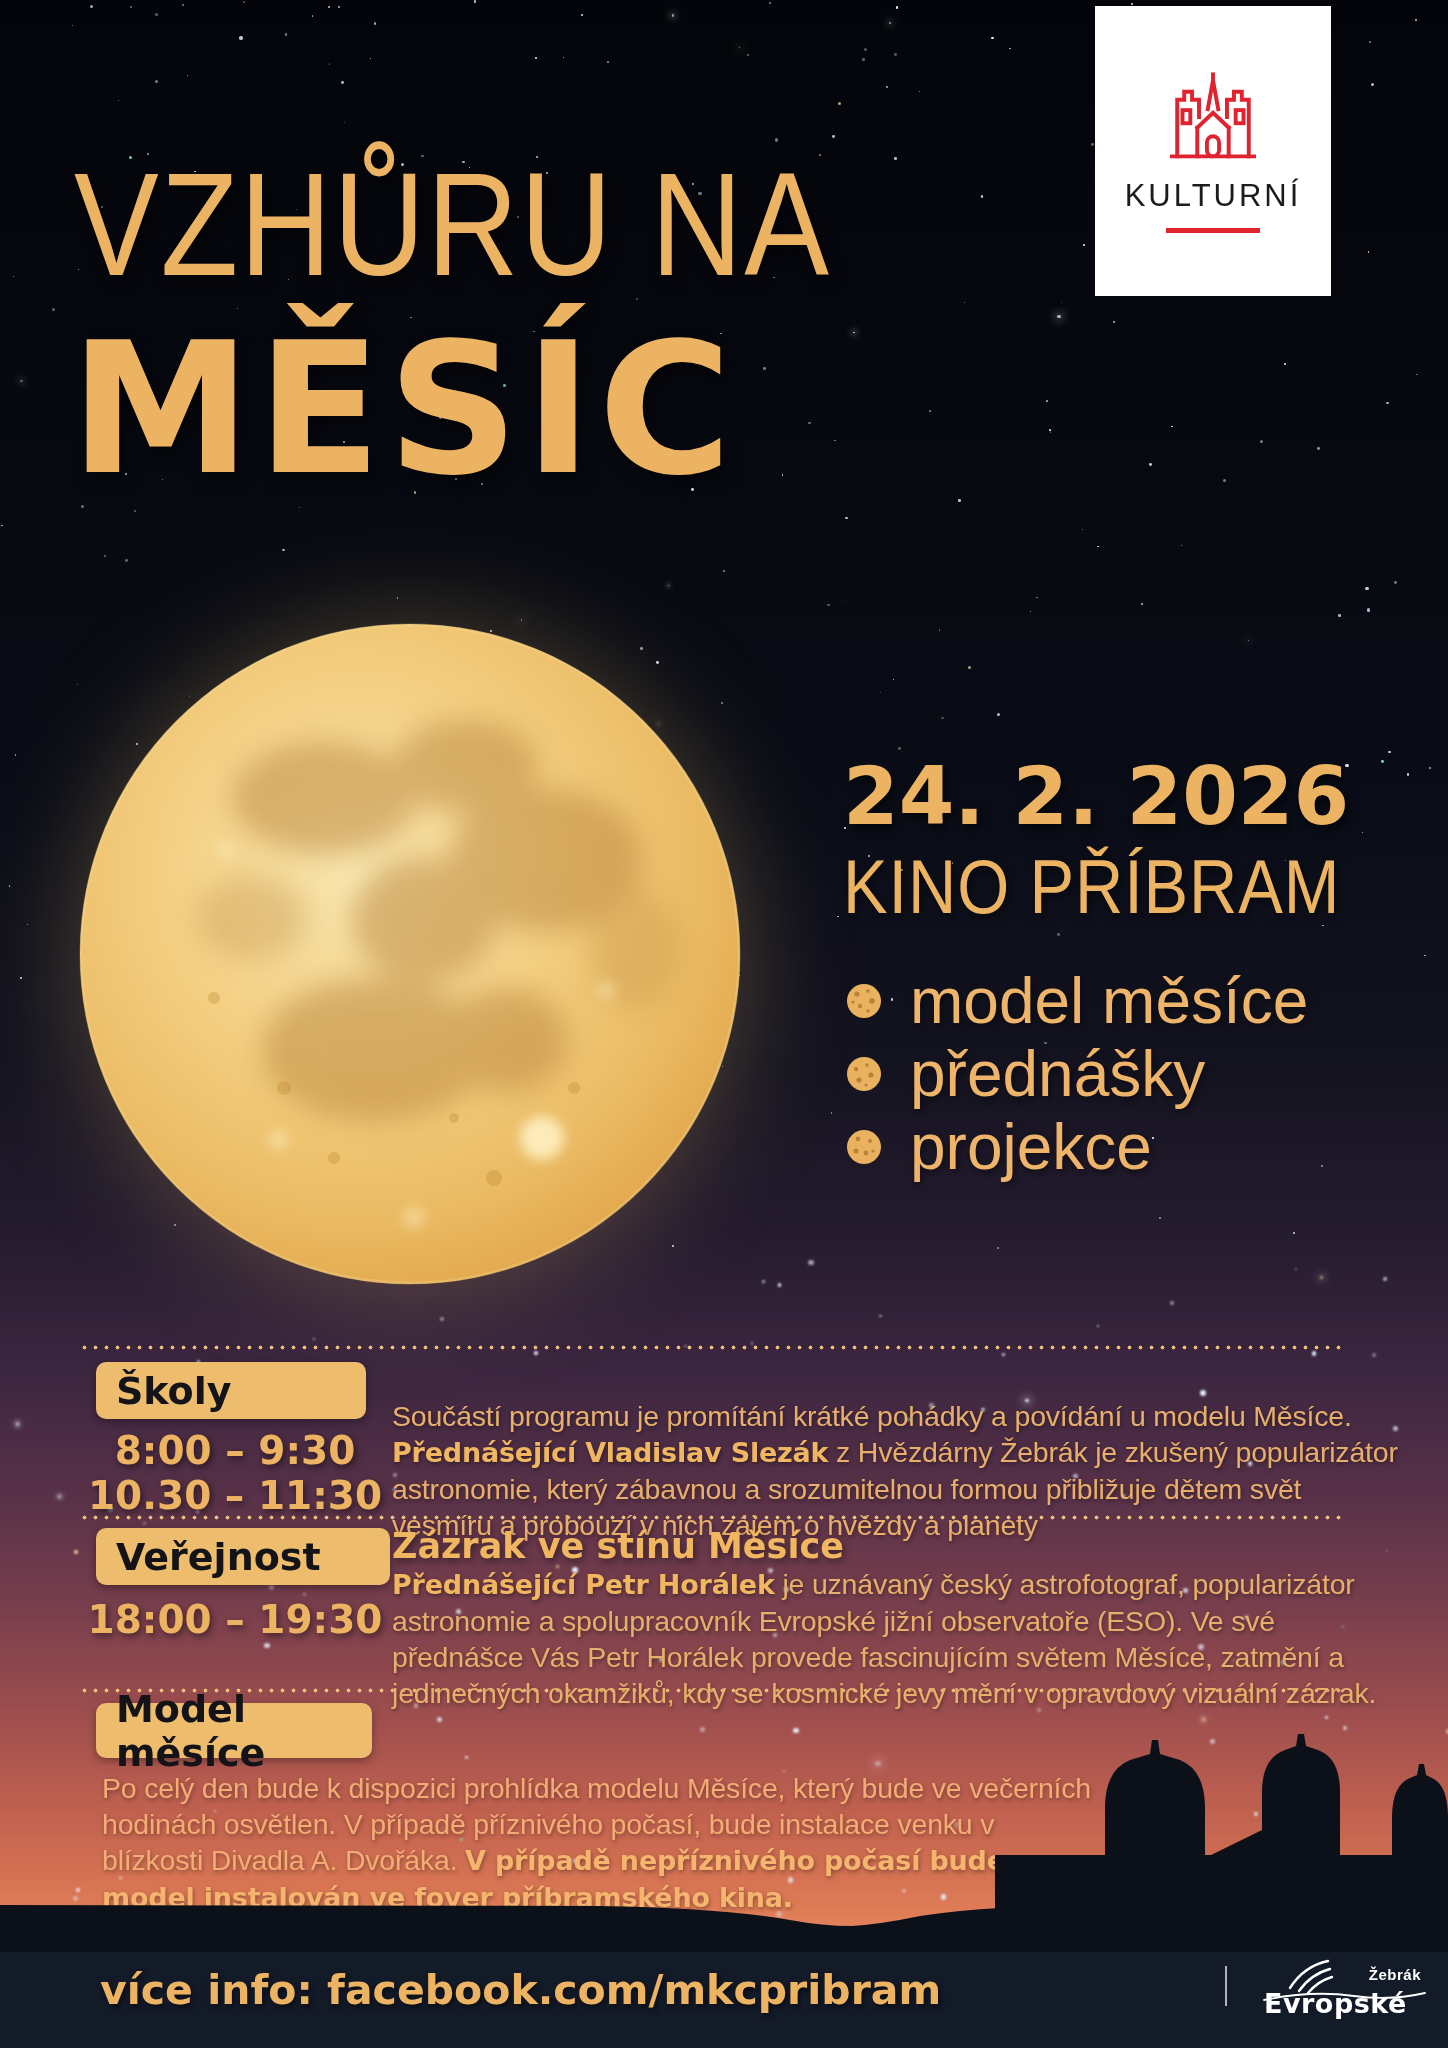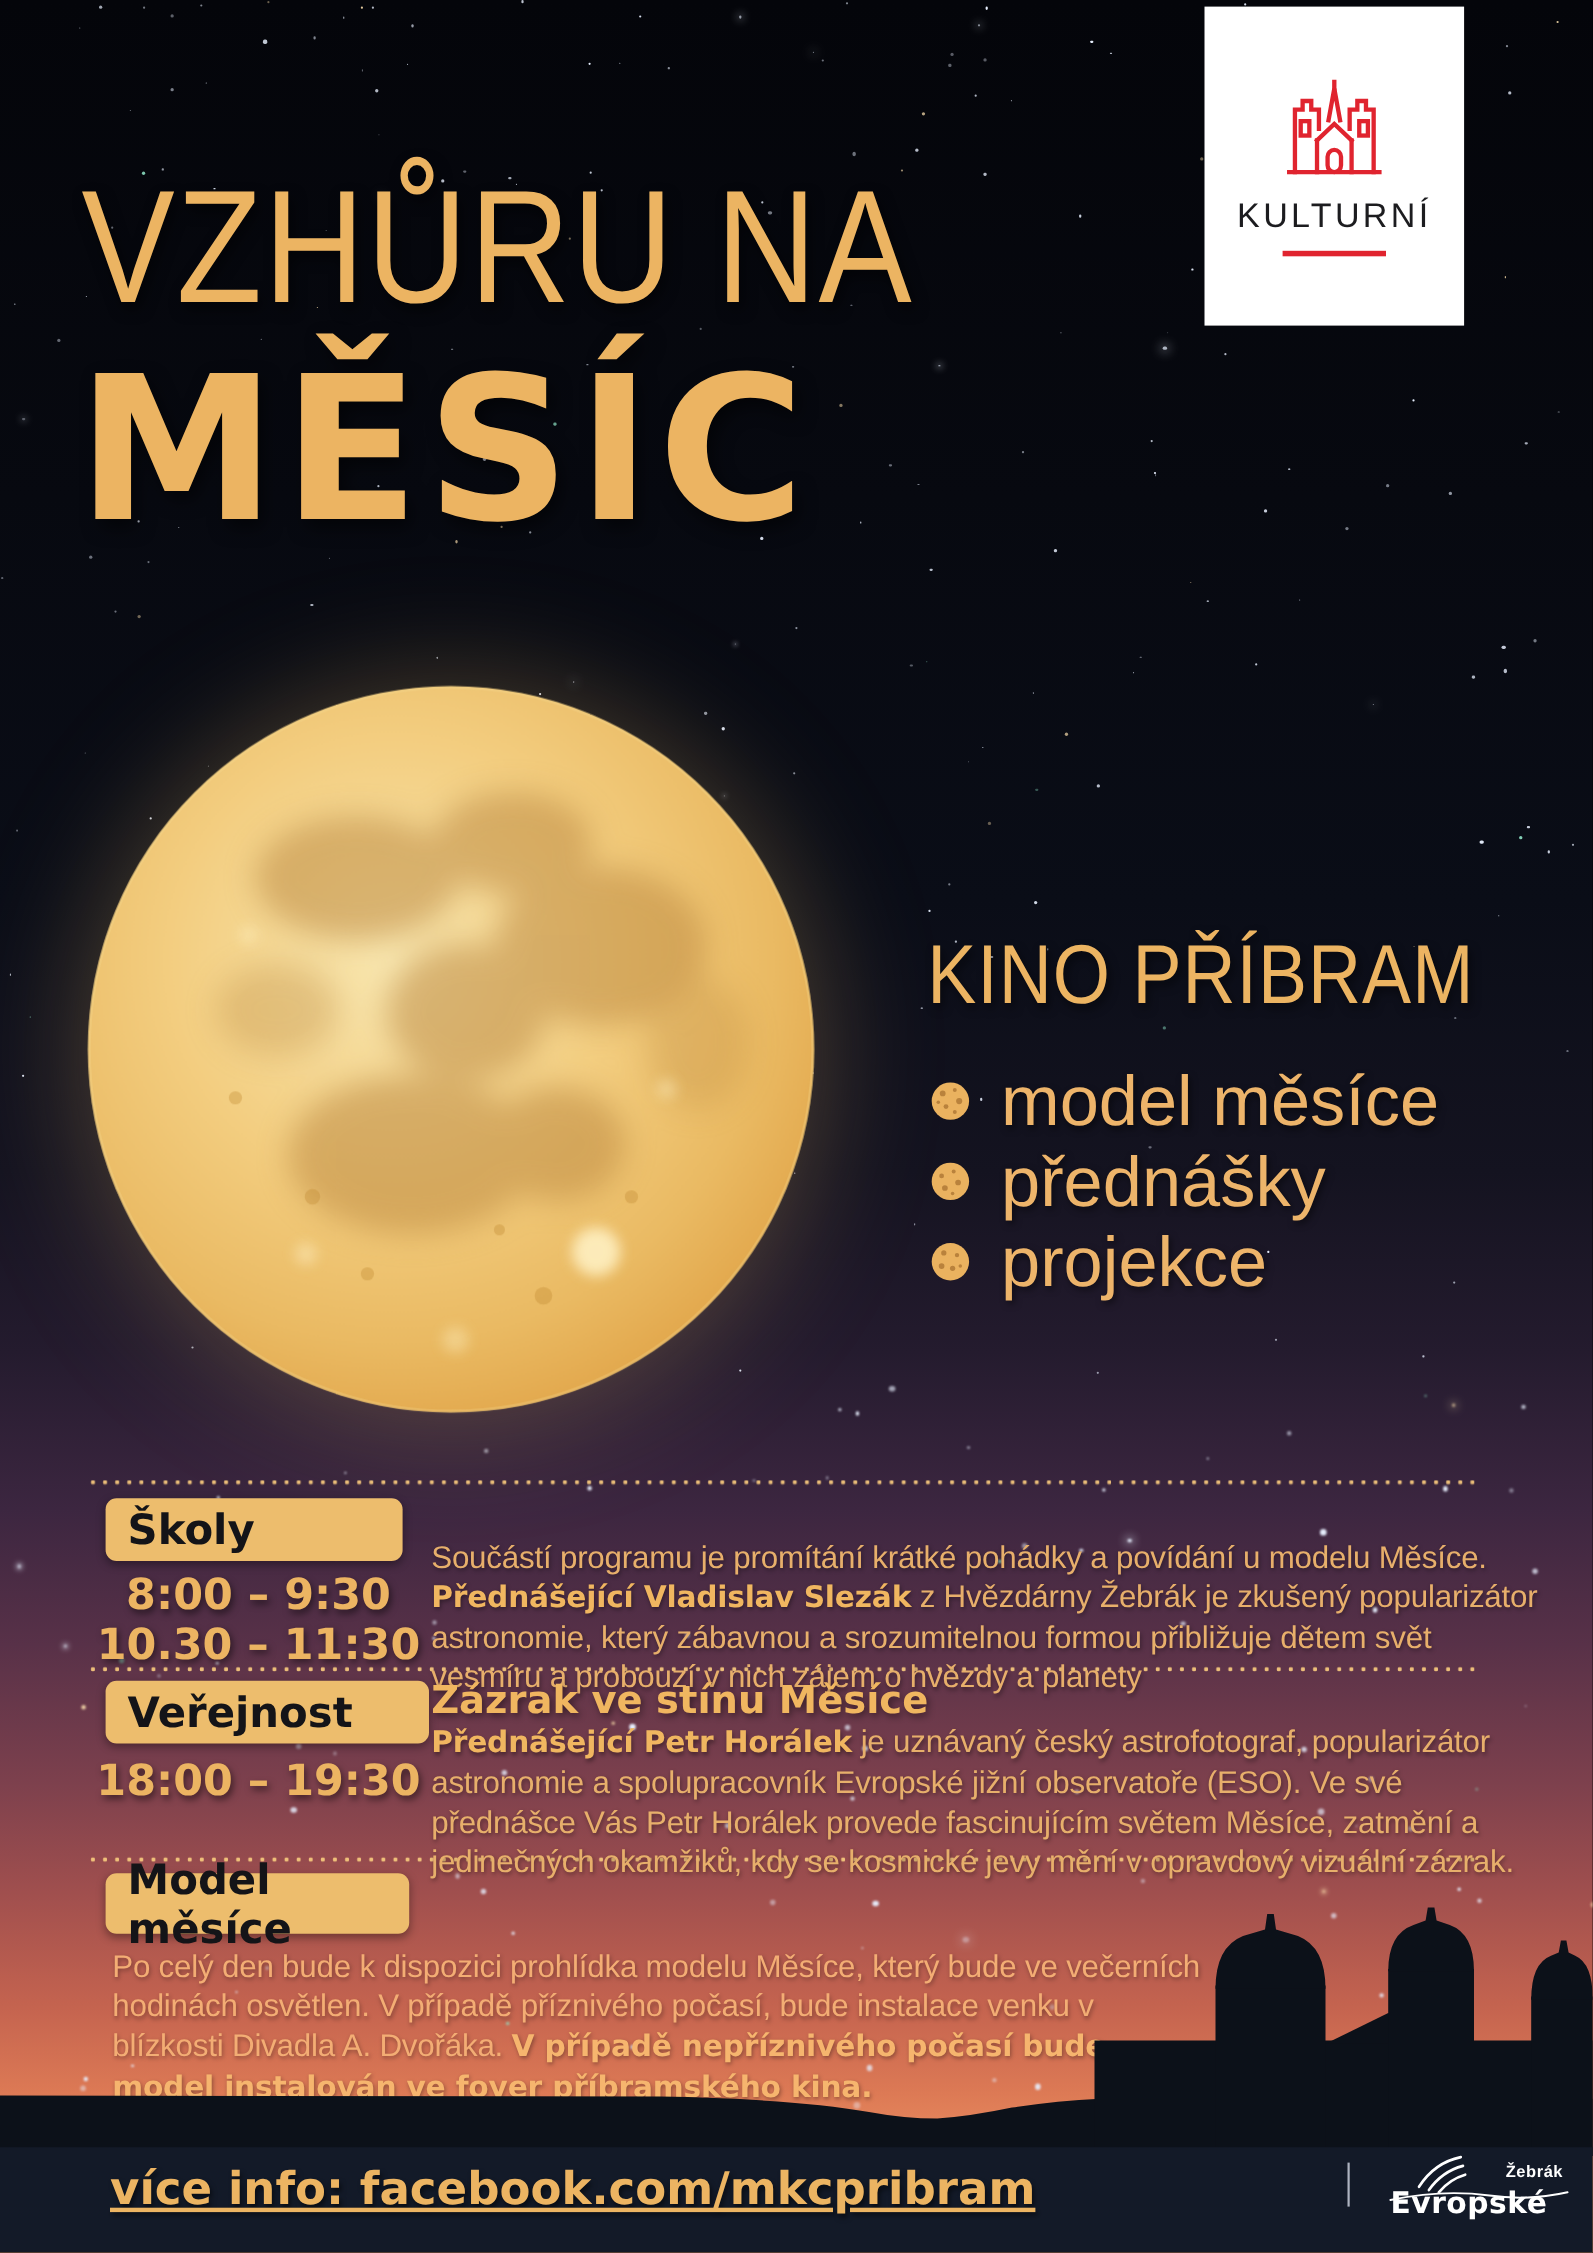--- a/index.html
+++ b/index.html
@@ -78,21 +78,21 @@
   .modelbody{position:absolute;left:102px;top:1770px;width:1000px;z-index:4;margin:0;
       font-size:28.5px;line-height:36px;color:#f3ad74;letter-spacing:-.2px;
       text-shadow:1px 2px 4px rgba(0,0,0,.35);}
   .modelbody b{font-family:"DejaVu Sans",sans-serif;font-weight:700;color:#f6b56e;font-size:27px;}
 
   .skyline{position:absolute;left:0;top:1730px;z-index:5;display:block;}
 
   .footer{position:absolute;left:0;top:1952px;width:1448px;height:96px;background:#131a28;z-index:6;}
   .fb-info{position:absolute;left:100px;top:14px;font-family:"DejaVu Sans",sans-serif;
       font-weight:800;font-size:41px;color:#ecb462;white-space:nowrap;
-      text-shadow:2px 3px 5px rgba(0,0,0,.5);text-decoration:underline;}
+      text-shadow:2px 3px 5px rgba(0,0,0,.5);}
   .mkc{position:absolute;left:944px;top:18px;display:flex;align-items:center;gap:16px;}
   .mkc-text{font-size:12.5px;letter-spacing:1.2px;font-weight:bold;color:#e3e7ef;white-space:nowrap;}
   .fdivider{position:absolute;left:1225px;top:14px;width:2px;height:40px;background:#c9cfdb;opacity:.85;}
   .obs{position:absolute;left:1262px;top:6px;width:165px;height:70px;color:#fff;}
   .obs svg{position:absolute;left:0;top:0;}
   .obs-small{position:absolute;right:6px;top:8px;font-size:15px;font-weight:bold;letter-spacing:.5px;}
   .obs-main{position:absolute;left:2px;top:30px;font-family:"DejaVu Sans",sans-serif;
       font-weight:700;font-size:27px;letter-spacing:.5px;}
 </style>
 </head>
@@ -510,20 +510,21 @@
         <rect x="48" y="76" width="14" height="23" rx="7"></rect>
         <rect x="20" y="46" width="9" height="15"></rect>
         <rect x="81" y="46" width="9" height="15"></rect>
         <path d="M8,99 H102"></path>
       </g>
     </svg>
     <div class="cityname">KULTURNÍ</div>
     <div class="cityrule"></div>
   </div>
 
+  <div class="date gold">24. 2. 2026</div>
   <div class="venue gold">KINO PŘÍBRAM</div>
 
   <ul class="features">
     <li>
       <svg width="36" height="36" viewBox="0 0 36 36">
         <circle cx="18" cy="18" r="17" fill="#eab25f"></circle>
         <g fill="#b9823c">
             <circle cx="11" cy="11" r="2.6"></circle>
             <circle cx="22" cy="8" r="1.8"></circle>
             <circle cx="26" cy="18" r="2.8"></circle>

